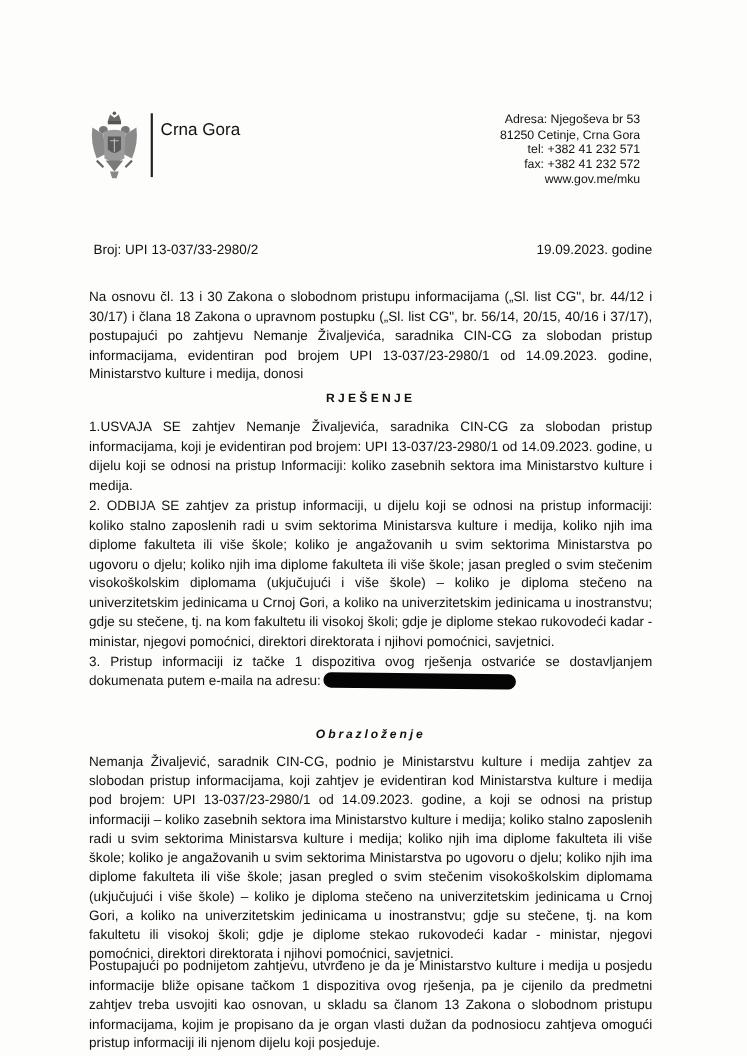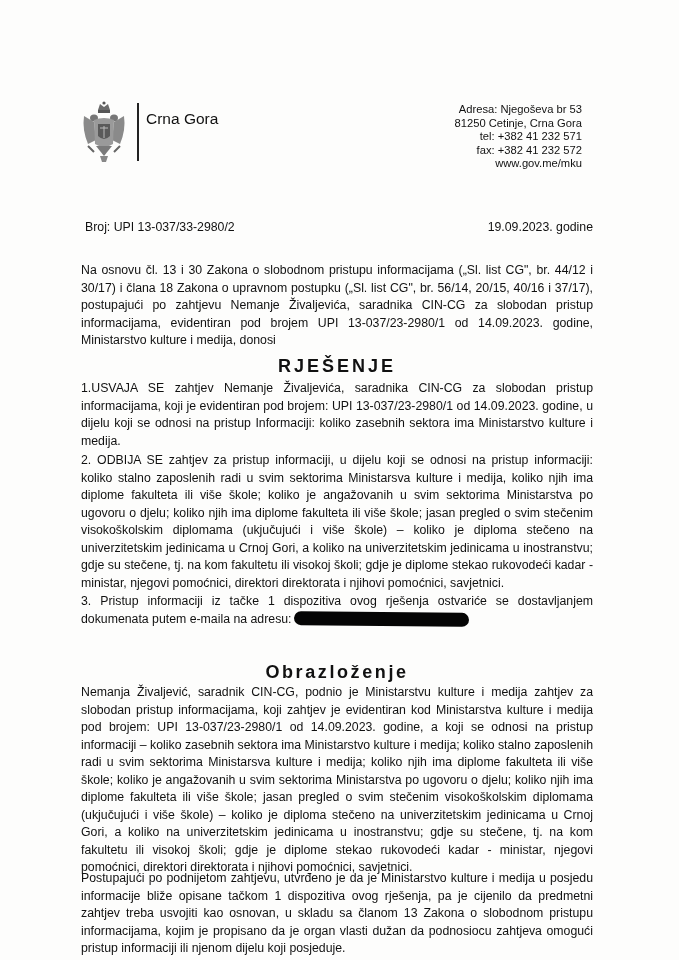--- a/index.html
+++ b/index.html
@@ -64,21 +64,21 @@
       line-height: 17.5px;
       text-align: justify;
       margin: 0;
     }
     .heading {
       position: absolute;
       left: 81px;
       width: 512px;
       text-align: center;
       font-weight: bold;
-      font-size: 18px;
+      font-size: 11px;
       letter-spacing: 3px;
     }
     b { font-weight: normal; }
     .redact {
       display: inline-block;
       width: 175px;
       height: 14px;
       background: #050505;
       border-radius: 7px;
       vertical-align: -3px;
@@ -141,19 +141,19 @@
   </p>
 
   <p class="para" style="top:404px;">
     <b>2. ODBIJA SE</b><span> zahtjev za pristup informaciji, u dijelu koji se odnosi na pristup informaciji: koliko stalno zaposlenih radi u svim sektorima Ministarsva kulture i medija, koliko njih ima diplome fakulteta ili više škole; koliko je angažovanih u svim sektorima Ministarstva po ugovoru o djelu; koliko njih ima diplome fakulteta ili više škole; jasan pregled o svim stečenim visokoškolskim diplomama (ukjučujući i više škole) – koliko je diploma stečeno na univerzitetskim jedinicama u Crnoj Gori, a koliko na univerzitetskim jedinicama u inostranstvu; gdje su stečene, tj. na kom fakultetu ili visokoj školi; gdje je diplome stekao rukovodeći kadar  - ministar, njegovi pomoćnici, direktori direktorata i njihovi pomoćnici, savjetnici.</span>
   </p>
 
   <p class="para" style="top:545px;">
     <b>3.</b><span> Pristup informaciji iz tačke 1 dispozitiva ovog rješenja ostvariće se dostavljanjem dokumenata putem e-maila na adresu:</span><span class="redact" title=""></span>
   </p>
 
-  <div class="heading" style="top:614px; letter-spacing:2.6px;">Obrazloženje</div>
+  <div class="heading" style="top:614px; letter-spacing:2.6px;font-style:italic;">Obrazloženje</div>
 
   <p class="para" style="top:636px;">Nemanja Živaljević, saradnik CIN-CG, podnio je Ministarstvu kulture i medija zahtjev za slobodan pristup informacijama, koji zahtjev je evidentiran kod Ministarstva kulture i medija pod brojem: UPI 13-037/23-2980/1 od 14.09.2023. godine, a koji se odnosi na pristup informaciji – koliko zasebnih sektora ima Ministarstvo kulture i medija; koliko stalno zaposlenih radi u svim sektorima Ministarsva kulture i medija; koliko njih ima diplome fakulteta ili više škole; koliko je angažovanih u svim sektorima Ministarstva po ugovoru o djelu; koliko njih ima diplome fakulteta ili više škole; jasan pregled o svim stečenim visokoškolskim diplomama (ukjučujući i više škole) – koliko je diploma stečeno na univerzitetskim jedinicama u Crnoj Gori, a koliko na univerzitetskim jedinicama u inostranstvu; gdje su stečene, tj. na kom fakultetu ili visokoj školi; gdje je diplome stekao rukovodeći kadar  - ministar, njegovi pomoćnici, direktori direktorata i njihovi pomoćnici, savjetnici.</p>
 
   <p class="para" style="top:822px;">Postupajući po podnijetom zahtjevu, utvrđeno je da je Ministarstvo kulture i medija u posjedu informacije bliže opisane tačkom 1 dispozitiva ovog rješenja, pa je cijenilo da predmetni zahtjev treba usvojiti kao osnovan, u skladu sa članom 13 Zakona o slobodnom pristupu informacijama, kojim je propisano da je organ vlasti dužan da podnosiocu zahtjeva omogući pristup informaciji ili njenom dijelu koji posjeduje.</p>
 
 </div>
 
 </body></html>

